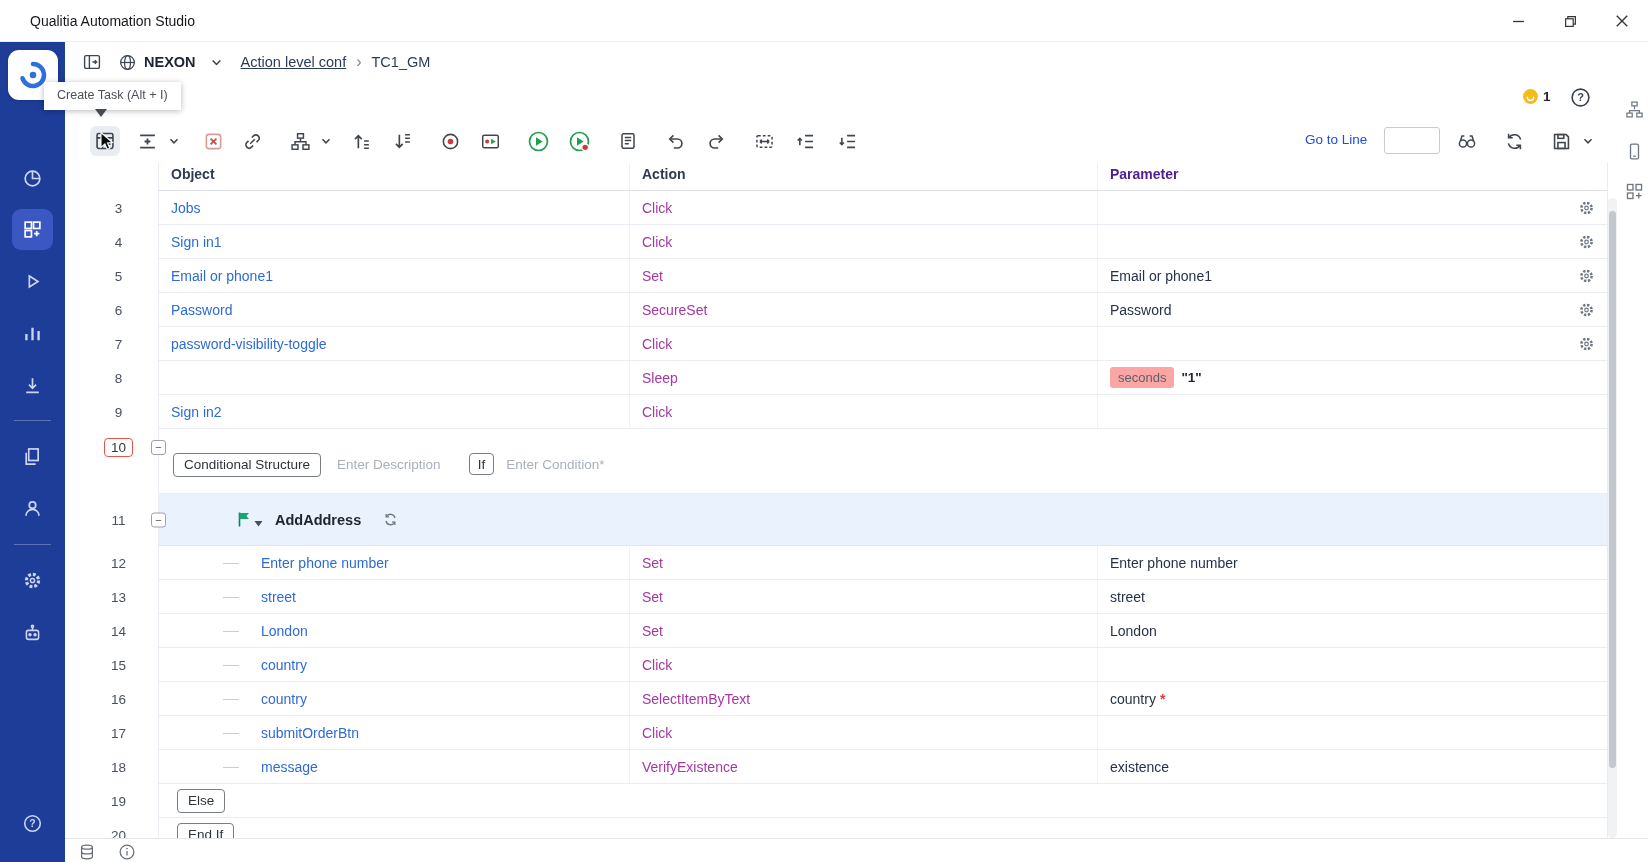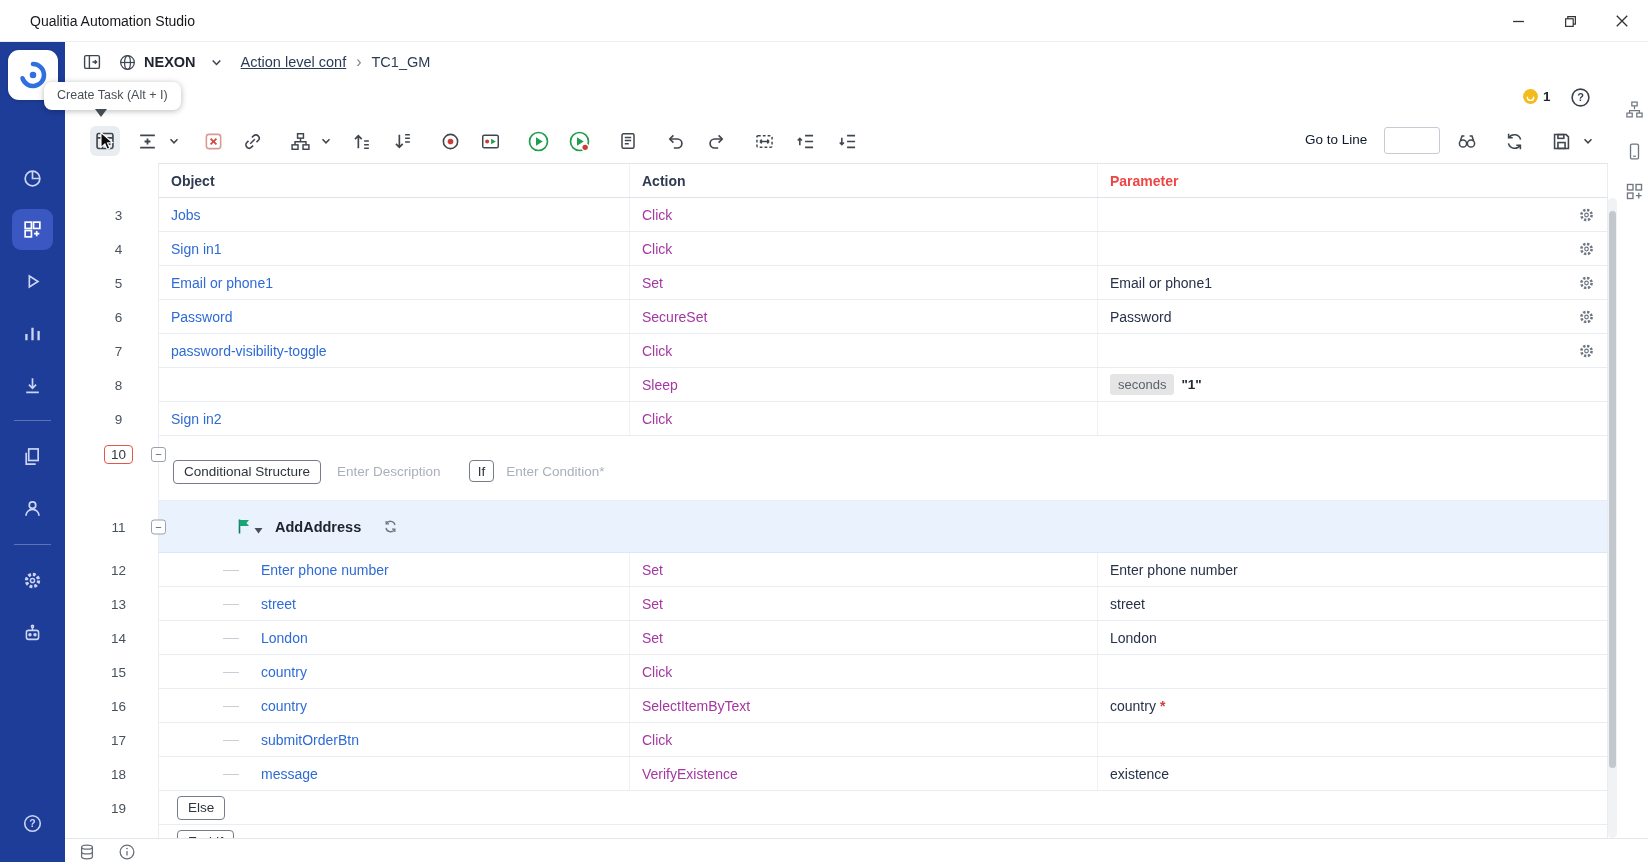--- a/index.html
+++ b/index.html
@@ -35,30 +35,30 @@
   .badge-group { position:absolute; top:88px; left:1522px; display:flex; align-items:center; z-index:5; }
   .badge-count { font-size:13.5px; color:#23272e; margin-left:4px; font-weight:bold; }
   .help-circle { position:absolute; top:87px; left:1570px; z-index:5; display:flex; }
 
   
   .toolbar { position:absolute; top:120px; left:0; width:1648px; height:43px; background:#fff; z-index:4; }
   .tb { position:absolute; top:6px; width:30px; height:30px; display:flex; align-items:center;
         justify-content:center; border-radius:6px; }
   .tb.hovered { background:#e9edf2; }
   .tb-sm { position:absolute; top:6px; width:16px; height:30px; display:flex; align-items:center; justify-content:center; }
-  .gtl-label { position:absolute; left:1305px; top:12px; font-size:13.5px; color:#0f172a; }
+  .gtl-label { position:absolute; left:1305px; top:12px; font-size:13.5px; color:#1d4ed8; }
   .gtl-input { position:absolute; left:1384px; top:7px; width:56px; height:27px; border:1px solid #c7ccd4;
                border-radius:3px; font-size:13px; padding:0 6px; color:#222; outline:none; background:#fff; }
 
   
   .rail-icon { position:absolute; left:1624px; width:20px; height:20px; display:flex; align-items:center;
                justify-content:center; z-index:5; }
 
   
-  .steps-table { position:absolute; left:79px; top:163px; width:1529px; z-index:2; }
+  .steps-table { position:absolute; left:79px; top:156px; width:1529px; z-index:2; }
   .trow, .thead { display:flex; }
   .thead { height:35px; }
   .t-action, .t-sleep, .t-block { height:34px; }
   .t-conditional { height:65px; }
   .t-task { height:52px; }
   .numcol { width:79px; flex:none; display:flex; align-items:center; justify-content:center;
             position:relative; font-size:13.5px; color:#49515c; }
   .numcol.topalign { align-items:flex-start; padding-top:9px; }
   .numbox { border:1.5px solid #e2574c; border-radius:4px; padding:1px 6px; color:#33383f; background:#fff; }
   .toggle { position:absolute; right:-8px; top:50%; transform:translateY(-50%); width:15px; height:15px;
@@ -66,26 +66,26 @@
             line-height:12px; text-align:center; z-index:3; }
   .topalign .toggle { top:11px; transform:none; }
   .rowbody { flex:1; display:flex; border-bottom:1px solid #e9ecf0; border-left:1px solid #e9ecf0;
              border-right:1px solid #e9ecf0; background:#fff; position:relative; }
   .thead .rowbody { border-top:1px solid #e2e6eb; border-bottom:1px solid #dfe3e9; }
   .t-task .rowbody { background:#e9f2fd; border-bottom:1px solid #d9e7f9; }
   .cell { display:flex; align-items:center; padding-left:12px; font-size:14px; position:relative; }
   .c-obj { width:471px; color:#2e6bd6; border-right:1px solid #eef1f5; }
   .c-act { width:468px; color:#a437a2; border-right:1px solid #eef1f5;text-align:right; }
   .c-par { flex:1; color:#273149; padding-right:44px; }
-  .hcell { font-weight:bold; color:#ef4444; }
+  .hcell { font-weight:bold; color:#4c1d95; }
   .thead .c-obj, .thead .c-act { color:#2e3b50; }
   .c-obj.nested { padding-left:102px; }
   .c-obj.nested::before { content:""; position:absolute; left:64px; top:50%; width:16px; height:1px; background:#c9ced6; }
   .gear { position:absolute; right:12px; top:50%; transform:translateY(-50%); display:flex; }
-  .pchip { background:#e5e5e5; border-radius:3px; padding:3px 8px; font-size:13px; color:#5a626e; }
+  .pchip { background:#fca5a5; border-radius:3px; padding:3px 8px; font-size:13px; color:#5a626e; }
   .pval { margin-left:7px; font-weight:bold; font-size:13.5px; color:#23292f; }
   .star { color:#d43b3b; margin-left:4px; font-weight:bold; }
   .chip { display:inline-flex; align-items:center; border:1px solid #767d87; border-radius:4px;
           padding:0 10px; font-size:13.5px; color:#2e343c; background:#fff; height:24px; }
   .chip-if { padding:0 8px; height:22px; }
   .cond-line1 { display:flex; align-items:center; padding:7px 0 0 14px; gap:16px; }
   .cond-line2 { display:flex; align-items:center; padding:6px 0 0 28px; gap:12px; }
   .placeholder { color:#a9b0bb; font-size:13.5px;text-align:center; }
   .taskbody { align-items:center; padding-left:78px; }
   .flag { display:flex; margin-right:3px; }
@@ -99,21 +99,21 @@
              border-radius:5px; z-index:6; }
   .vthumb { position:absolute; left:1px; top:13px; width:7px; height:557px; background:#c3c8cf; border-radius:4px; }
 
   
   .statusbar { position:absolute; left:65px; top:838px; width:1583px; height:24px; background:#fff;
                border-top:1px solid #e3e6eb; z-index:15; }
   .sb-icon { position:absolute; top:3px; width:20px; height:20px; display:flex; align-items:center; justify-content:center; }
 
   
   .tooltip { position:absolute; left:44px; top:82px; height:28px; padding:0 13px; line-height:27px;
-             border-radius:8px; background:#fff; color:#4a5056; font-size:12.5px; white-space:nowrap;
+             border-radius:0; background:#fff; color:#4a5056; font-size:12.5px; white-space:nowrap;
              box-shadow:0 1px 6px rgba(0,0,0,.28); z-index:60; }
   .tooltip-caret { position:absolute; left:95px; top:109px; width:0; height:0; border-left:6px solid transparent;
                    border-right:6px solid transparent; border-top:8px solid #454b52; z-index:61; }
 
   .cursor { position:absolute; left:98px; top:131px; z-index:100; pointer-events:none; }
 </style>
 </head>
 <body>
 
 <div class="titlebar">

